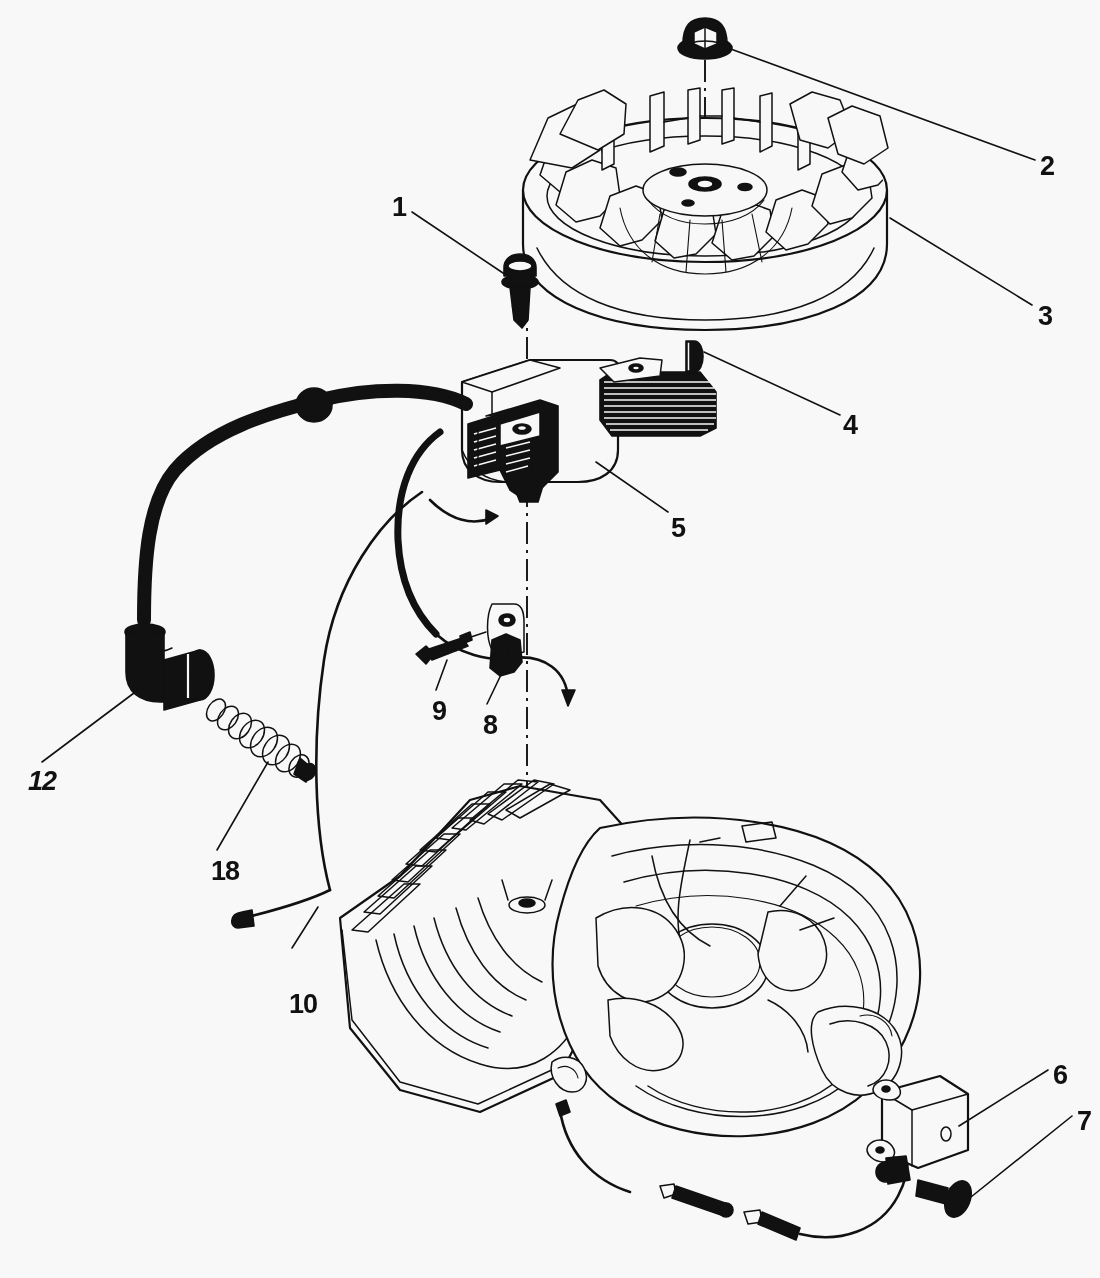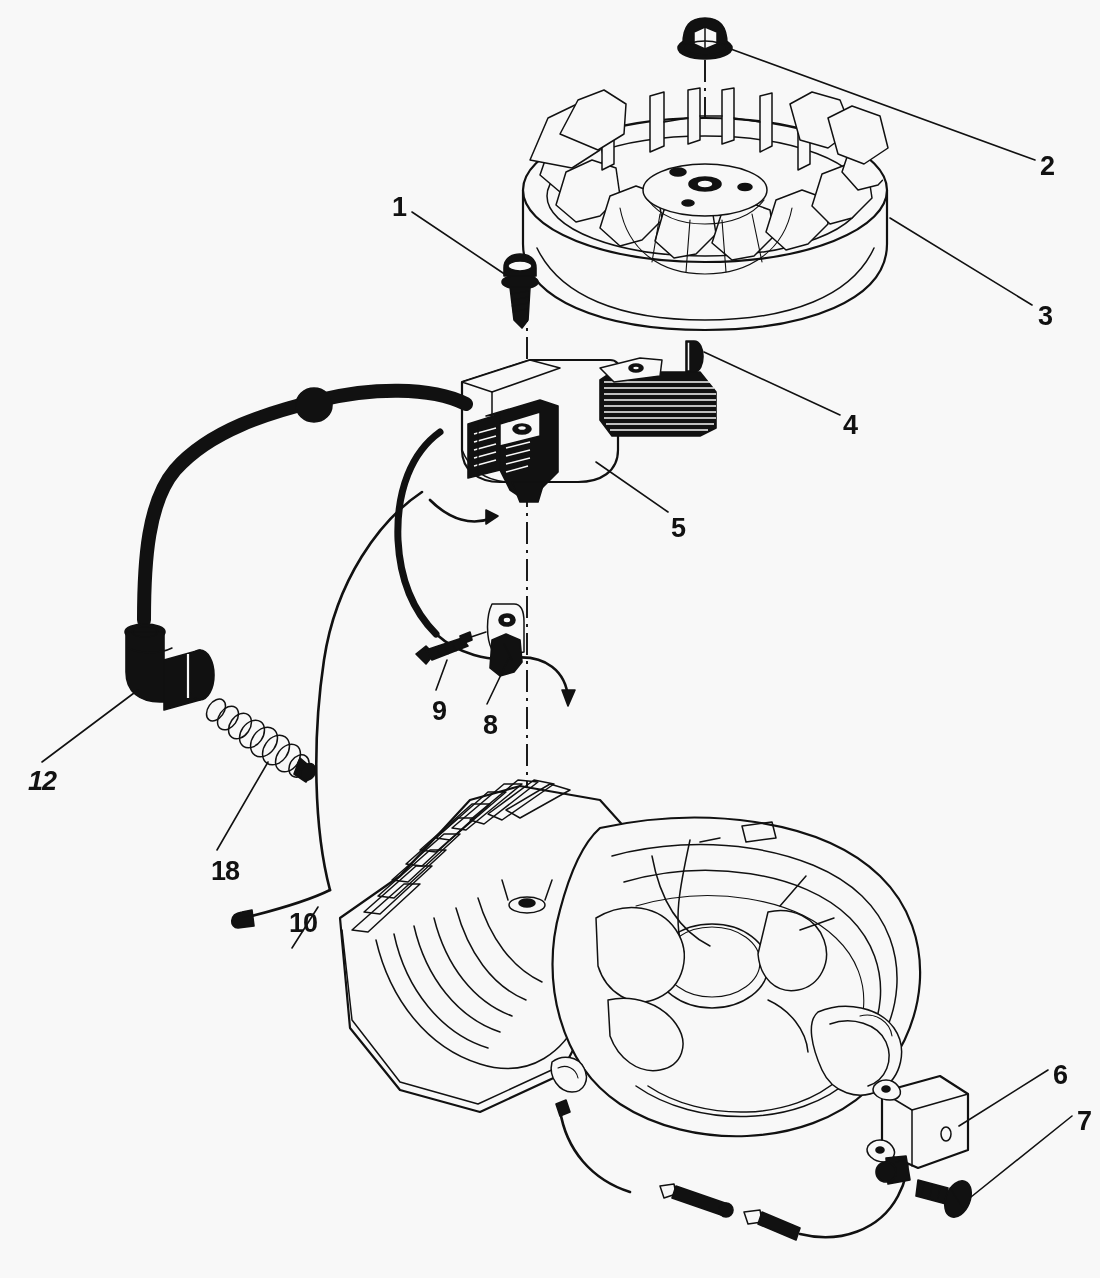--- a/index.html
+++ b/index.html
@@ -338,17 +338,17 @@
 
 <div class="callout-label" style="left:392px;top:194px;">1</div>
 <div class="callout-label" style="left:1040px;top:153px;">2</div>
 <div class="callout-label" style="left:1038px;top:303px;">3</div>
 <div class="callout-label" style="left:843px;top:412px;">4</div>
 <div class="callout-label" style="left:671px;top:515px;">5</div>
 <div class="callout-label" style="left:1053px;top:1062px;">6</div>
 <div class="callout-label" style="left:1077px;top:1108px;">7</div>
 <div class="callout-label" style="left:483px;top:712px;">8</div>
 <div class="callout-label" style="left:432px;top:698px;">9</div>
-<div class="callout-label" style="left:289px;top:910px;">10</div>
+<div class="callout-label" style="left:289px;top:991px;">10</div>
 <div class="callout-label" style="left:211px;top:858px;">18</div>
 <div class="callout-label" style="left:28px;top:768px;font-style:italic;">12</div>
 
 </div>
 
 </body></html>

